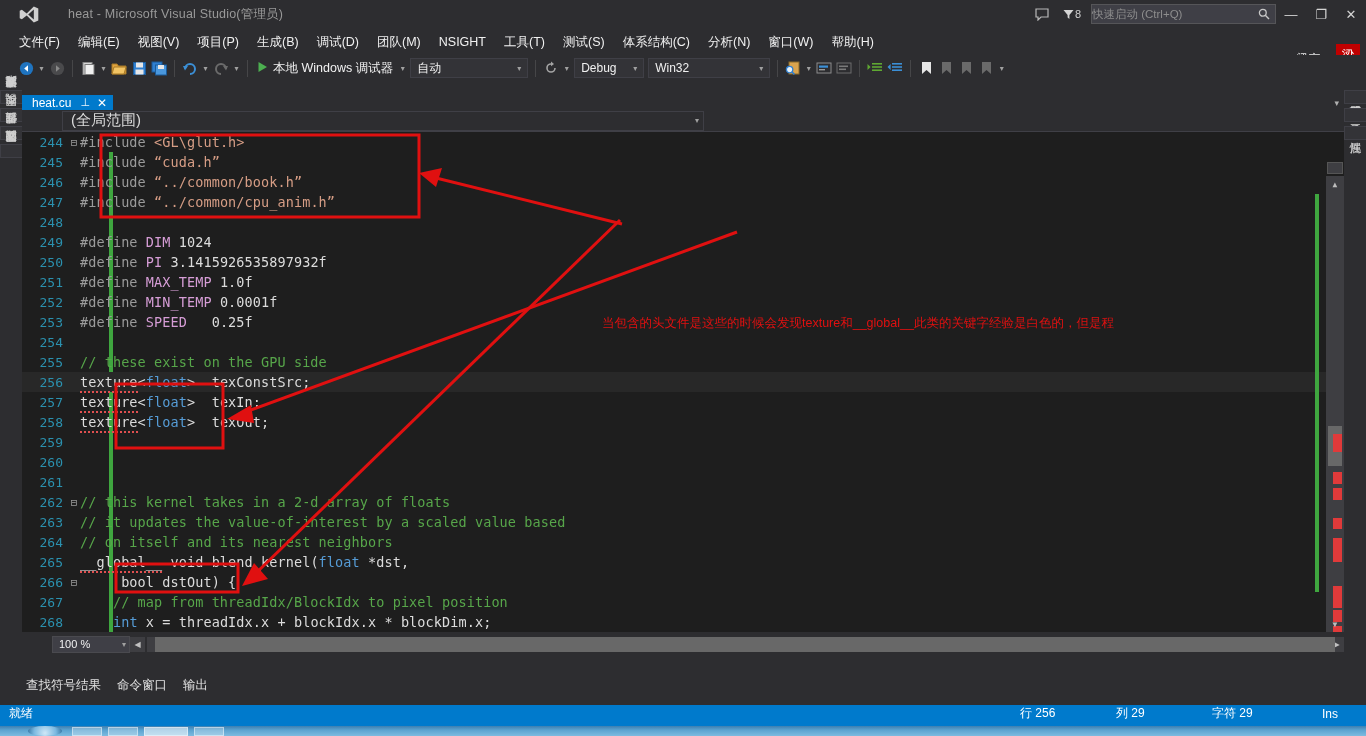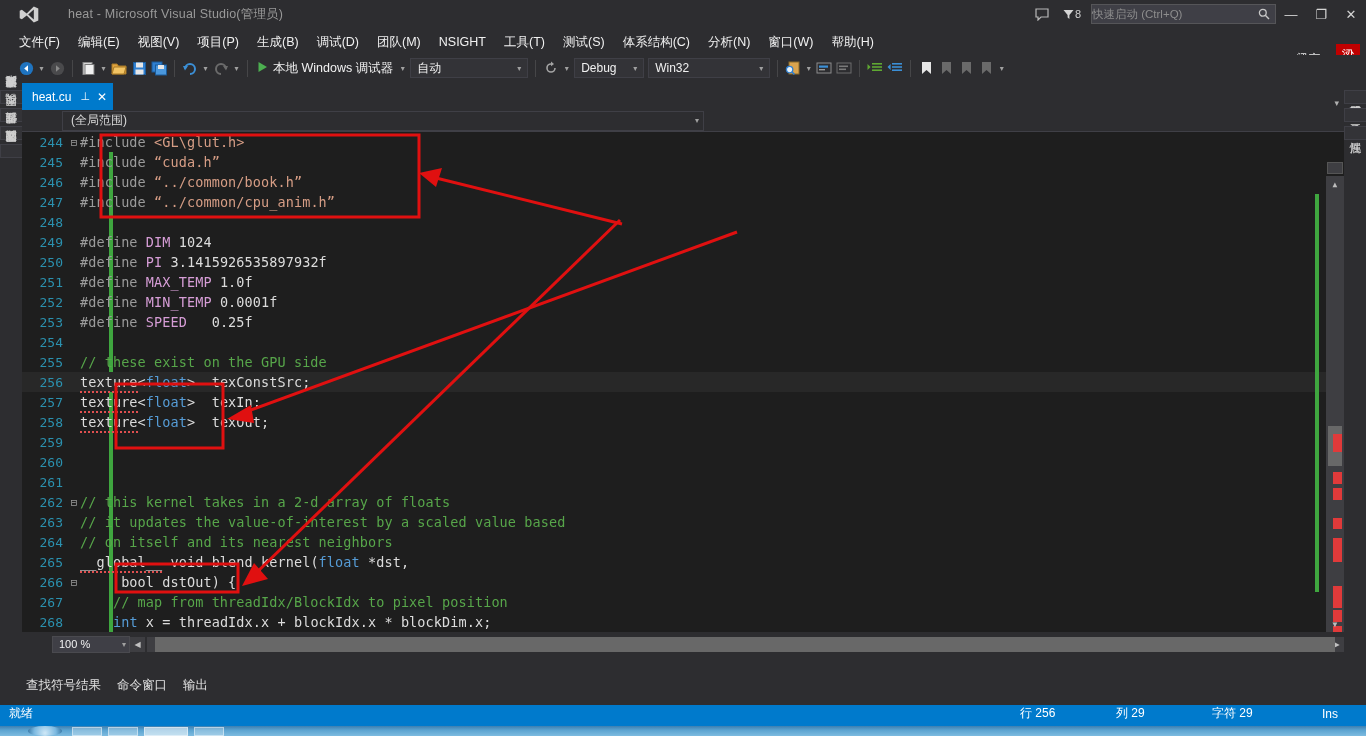--- a/index.html
+++ b/index.html
@@ -75,37 +75,37 @@
   .vtab {
     writing-mode:vertical-rl; background:#333337; color:#d0d0d0; font-size:11.5px;
     padding:6px 3px; margin:2px 0; letter-spacing:0px; border:1px solid #3f3f46;
   }
   .dock.left .vtab { writing-mode:vertical-rl; transform:rotate(180deg); }
 
   
   .editor-wrap { position:absolute; left:22px; top:88px; width:1322px; height:568px; background:#2d2d30; }
   .tabstrip { height:22px; display:flex; align-items:flex-end; position:relative; }
   .filetab {
-    height:27px; background:#007acc; display:flex; align-items:center;
+    height:15px; background:#007acc; display:flex; align-items:center;
     padding:0 6px 0 10px; color:#ffffff; font-size:12px;
   }
   .filetab .pin { margin-left:9px; font-size:11px; color:#e8f3fb; }
   .filetab .x { margin-left:7px; font-size:12px; color:#ffffff; }
   .tabstrip-right { position:absolute; right:0; bottom:2px; display:flex; align-items:center; }
   .tabstrip-right .c { color:#b0b0b0; font-size:9px; padding:0 5px; }
 
   .navbar-row {
     height:22px; background:#2d2d30; display:flex; align-items:center;
     border-bottom:1px solid #3f3f46;
   }
   .scope-combo {
     width:642px; height:20px; background:#2d2d30; border:1px solid #3f3f46;
     display:flex; align-items:center; padding:0 4px 0 8px; margin-left:40px;
   }
-  .scope-combo span.t { color:#dadada; font-size:12px; }
+  .scope-combo span.t { color:#dadada; font-size:15px; }
   .scope-combo .ar { margin-left:auto; color:#a0a0a0; font-size:8px; }
 
   .code-area {
     position:relative; height:500px; background:#1e1e1e;
     overflow:hidden; font-family:"DejaVu Sans Mono","Liberation Mono",monospace;
   }
   .gutter { position:absolute; left:0; top:0; width:48px; height:100%; background:#1e1e1e; }
   .changebar { position:absolute; left:87px; top:0; width:4px; background:#1e1e1e; }
 
   .code-lines { position:absolute; left:0; top:0; width:100%; }
@@ -473,20 +473,21 @@
 
           <line x1="600" y1="92" x2="410" y2="45" stroke="#e01010" stroke-width="3"></line>
           <polygon points="397,41 420,36 414,55" fill="#e01010"></polygon>
 
           <line x1="715" y1="100" x2="218" y2="282" stroke="#e01010" stroke-width="3"></line>
           <polygon points="205,287 229,273 232,291" fill="#e01010"></polygon>
 
           <line x1="598" y1="88" x2="232" y2="443" stroke="#e01010" stroke-width="3"></line>
           <polygon points="220,454 232,431 246,447" fill="#e01010"></polygon>
         </svg>
+        <div class="annot-text" style="left:580px; top:183px;">当包含的头文件是这些的时候会发现texture和__global__此类的关键字经验是白色的，但是程</div>
       </div>
 
       <div class="vscroll">
         <div class="split-grip"></div>
         <div class="vs-arrow">▲</div>
         <div class="green-track" style="top:18px;height:398px;"></div>
         <div class="vs-thumb" style="top:250px;height:40px;"></div>
         <div class="err-mark" style="top:258px;height:18px;"></div>
         <div class="err-mark" style="top:296px;height:12px;"></div>
         <div class="err-mark" style="top:312px;height:12px;"></div>

